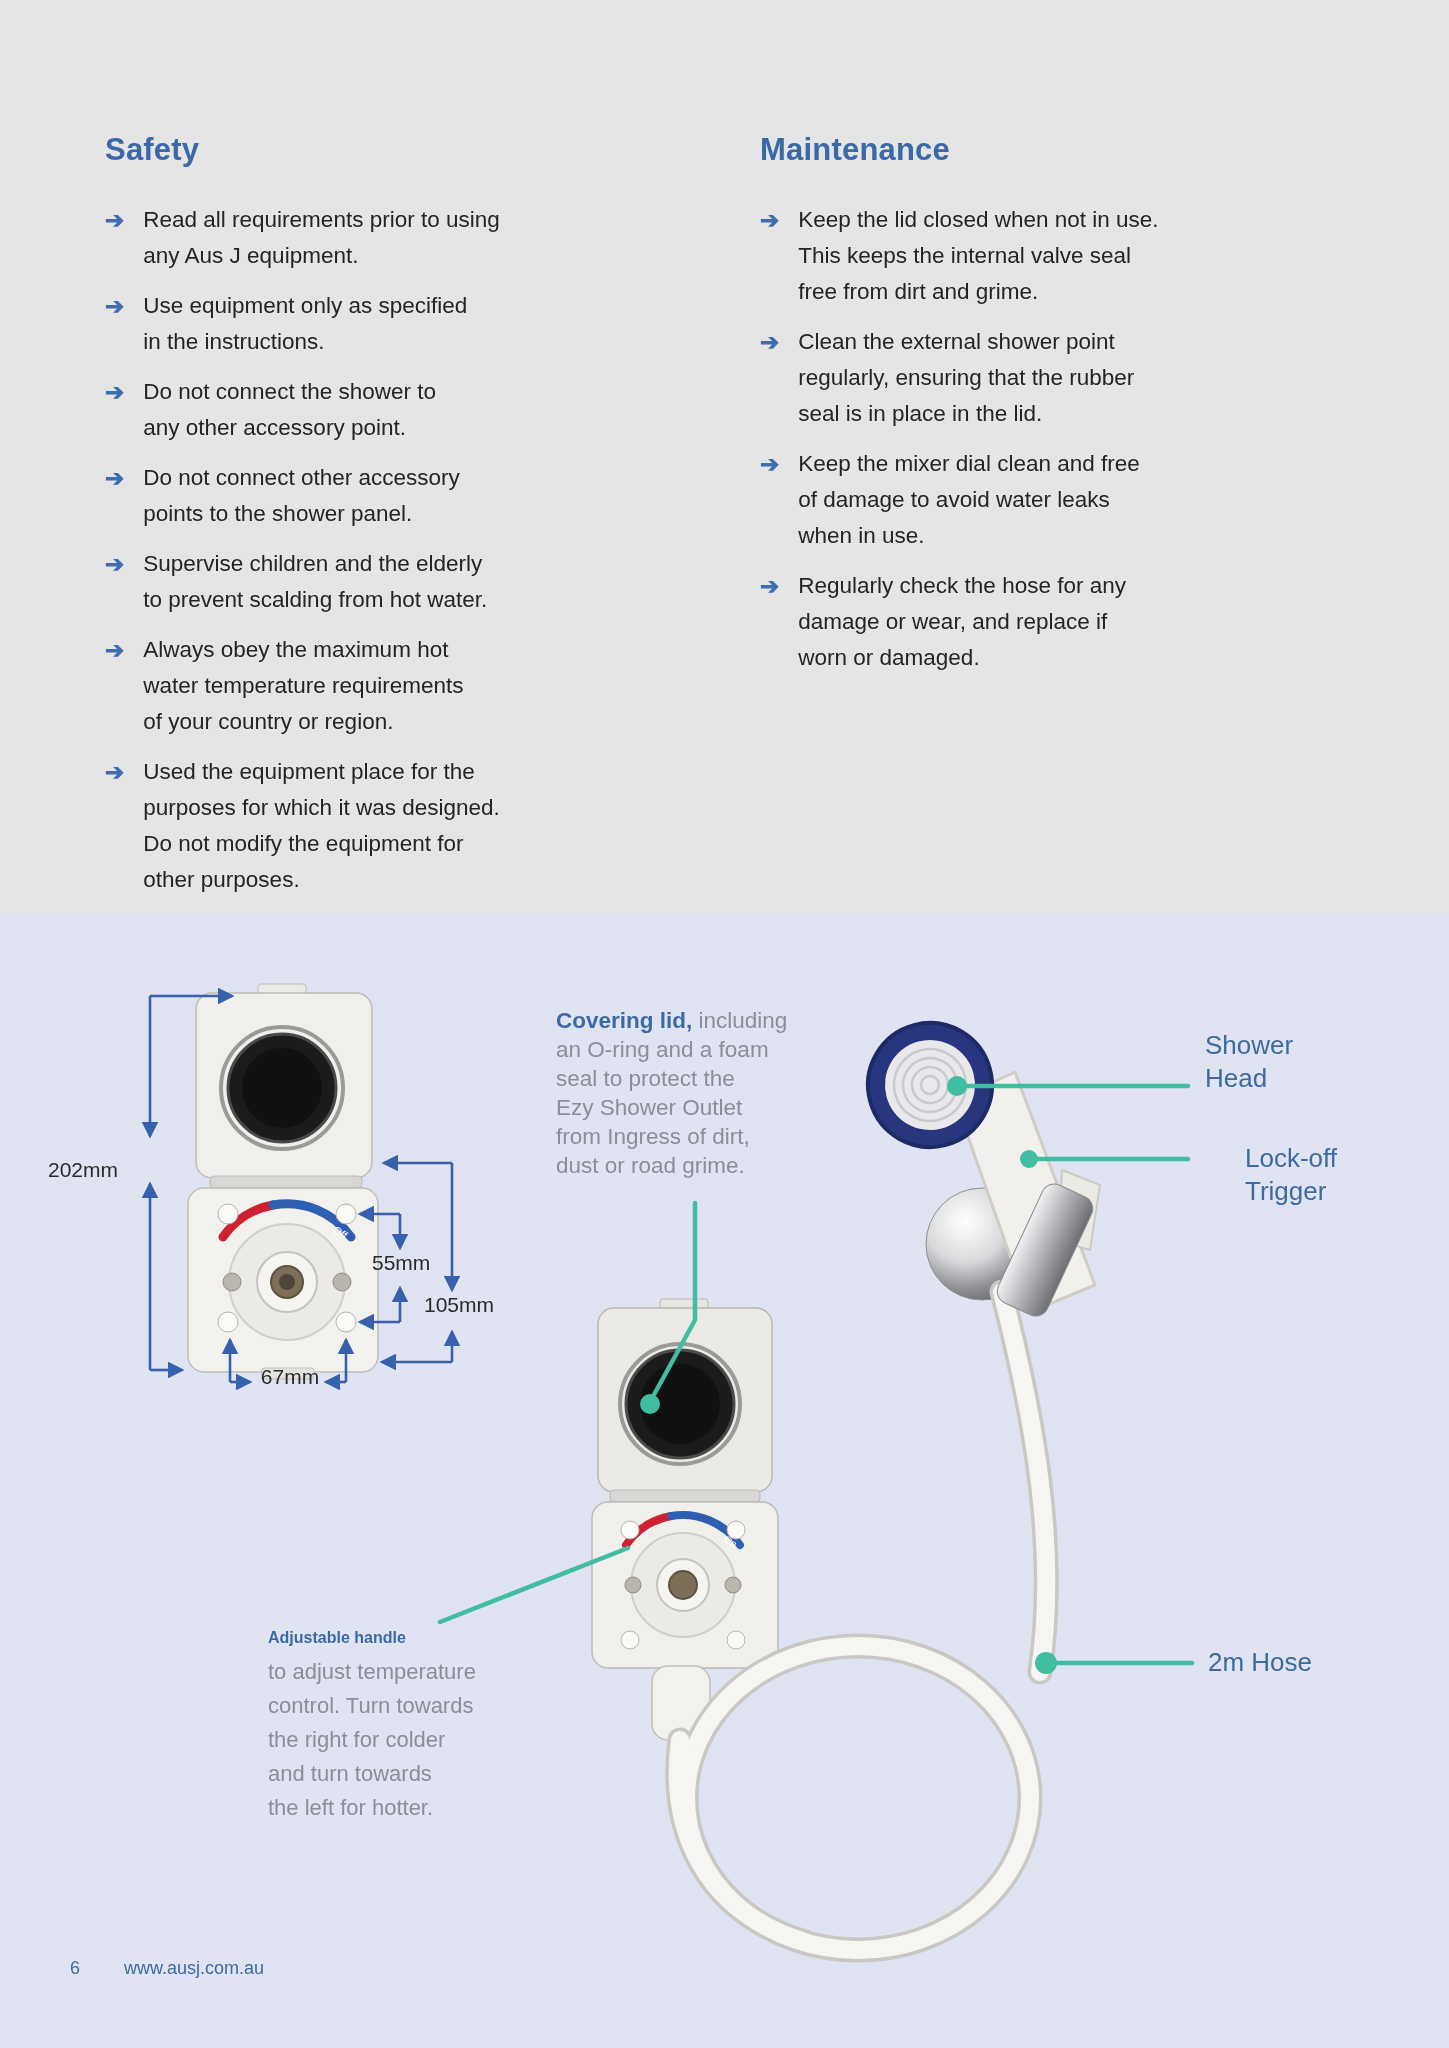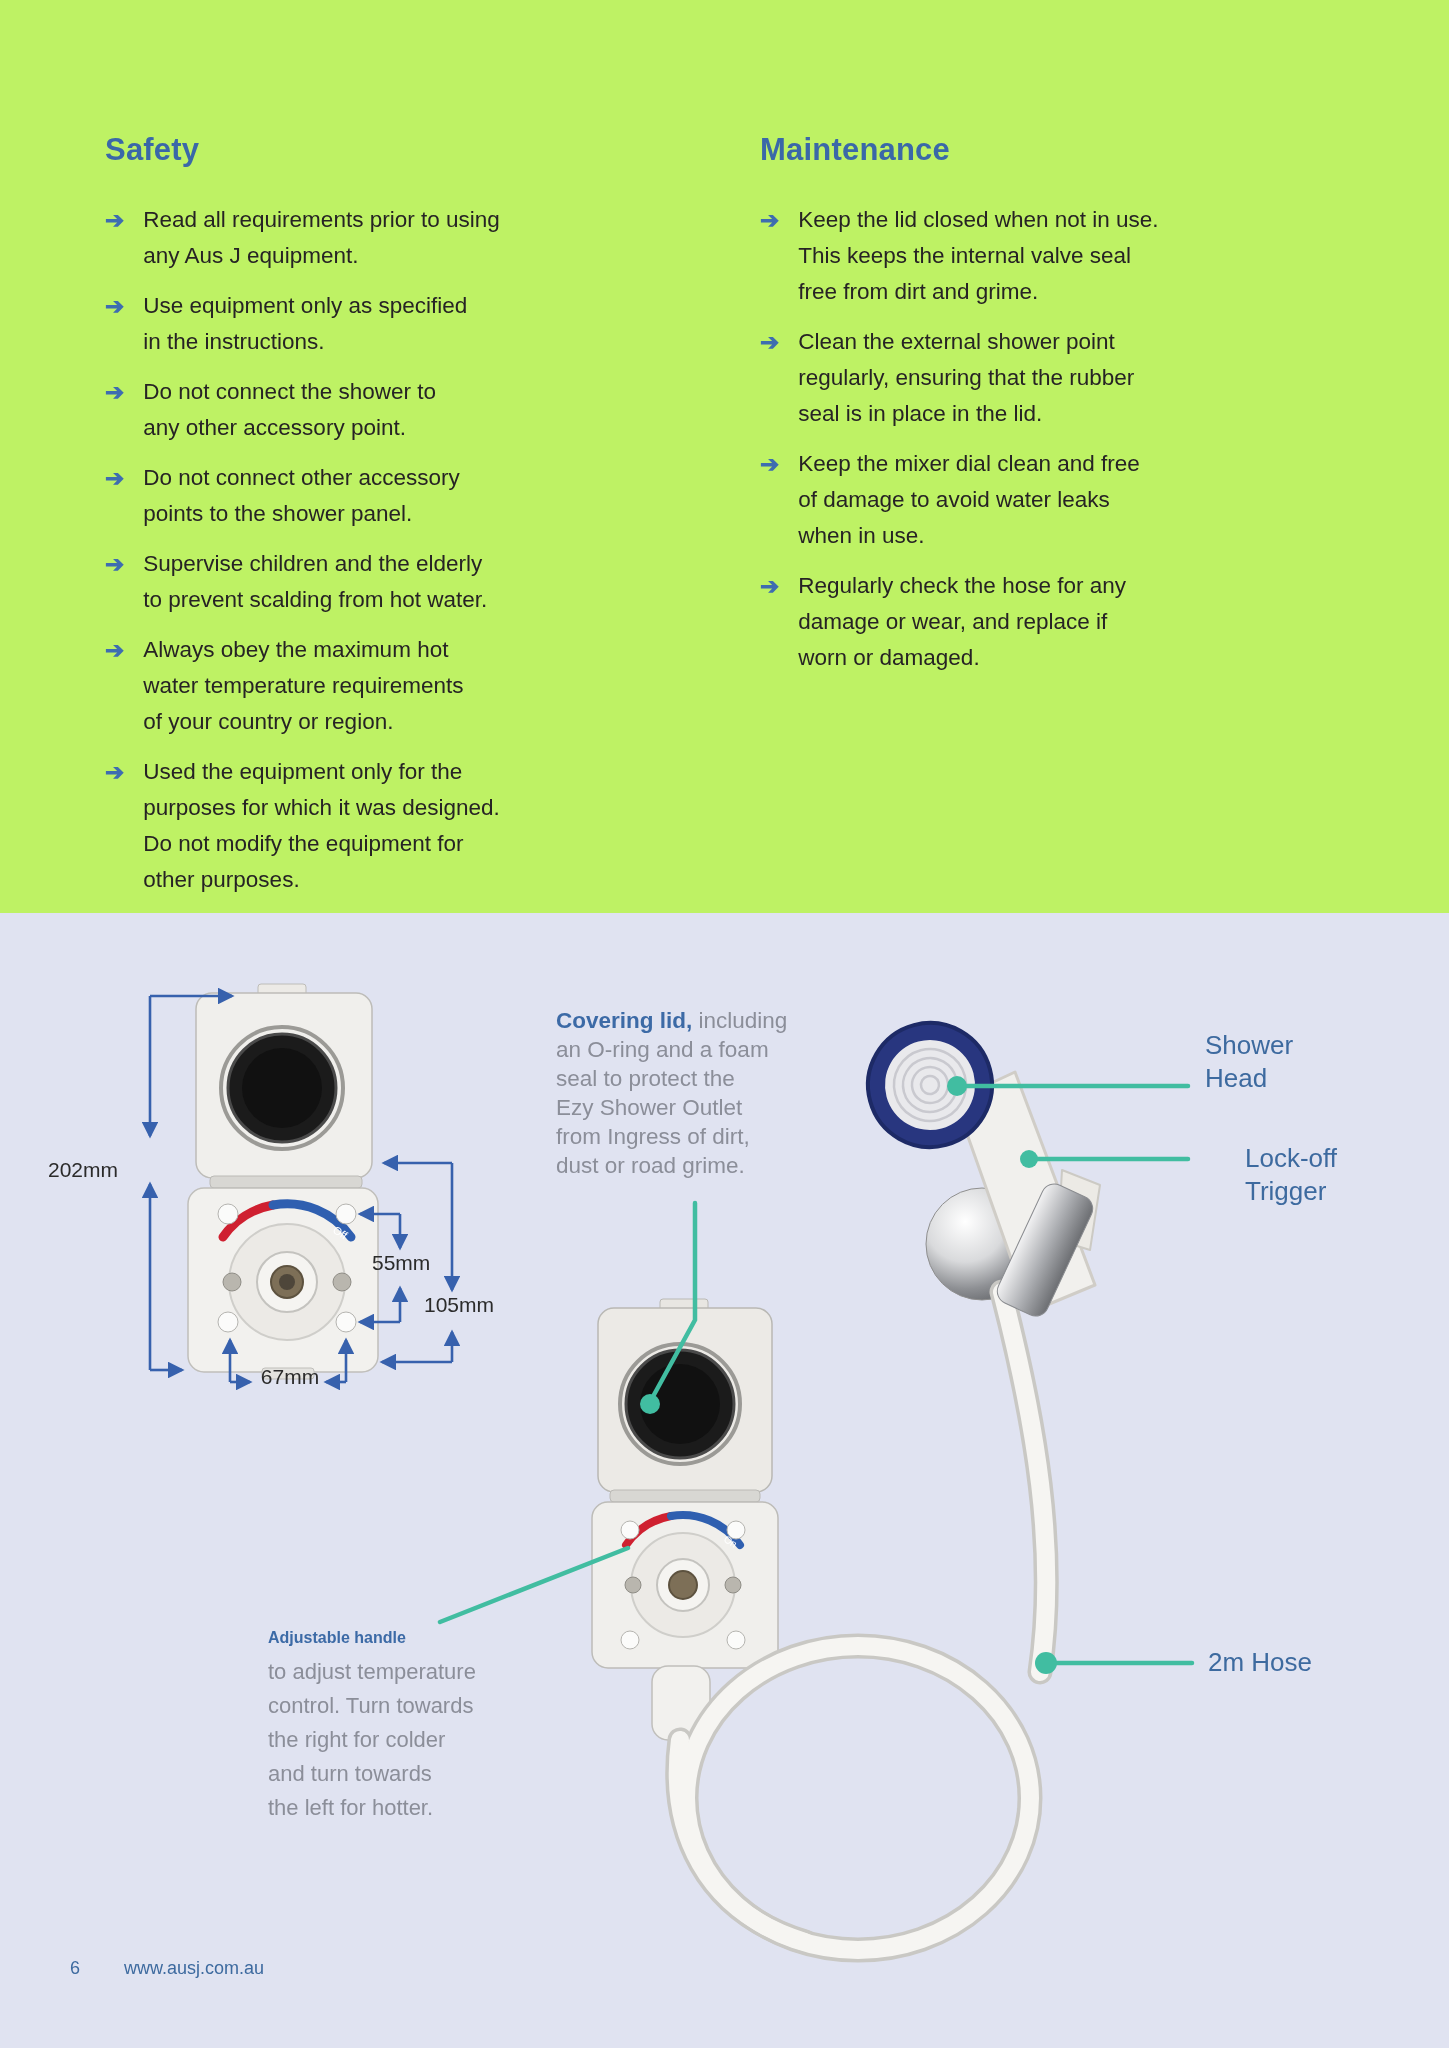--- a/index.html
+++ b/index.html
@@ -1,17 +1,17 @@
 <!DOCTYPE html>
 <html><head>
 <meta charset="utf-8">
 <style>
   html,body{margin:0;padding:0;}
   body{font-family:"Liberation Sans", sans-serif; background:#ffffff;}
-  .page{position:relative;width:1449px;height:2048px;background:#bef264;overflow:hidden;}
+  .page{position:relative;width:1449px;height:2048px;background:#e5e5e5;overflow:hidden;}
 
   
   .col{position:absolute;top:132px;}
   .col h2{margin:0 0 34px 0;font-size:31px;font-weight:700;color:#3a68a8;letter-spacing:.2px;}
   .col-safety{left:105px;width:500px;}
   .col-maint{left:760px;width:470px;}
   .li{display:flex;align-items:flex-start;gap:19px;margin-bottom:14px;}
   .arw{color:#3e6db0;font-size:23px;font-weight:700;line-height:36px;flex:0 0 auto;}
   .txt{font-size:22.5px;line-height:36px;color:#262324;white-space:pre-line;}
 
@@ -75,21 +75,21 @@
 to prevent scalding from hot water.</span>
       </div>
     <div class="li">
         <span class="arw">➔</span>
         <span class="txt">Always obey the maximum hot
 water temperature requirements
 of your country or region.</span>
       </div>
     <div class="li">
         <span class="arw">➔</span>
-        <span class="txt">Used the equipment only for the
+        <span class="txt">Used the equipment place for the
 purposes for which it was designed.
 Do not modify the equipment for
 other purposes.</span>
       </div>
   </div>
 
   <div class="col col-maint">
     <h2>Maintenance</h2>
     <div class="li">
         <span class="arw">➔</span>

